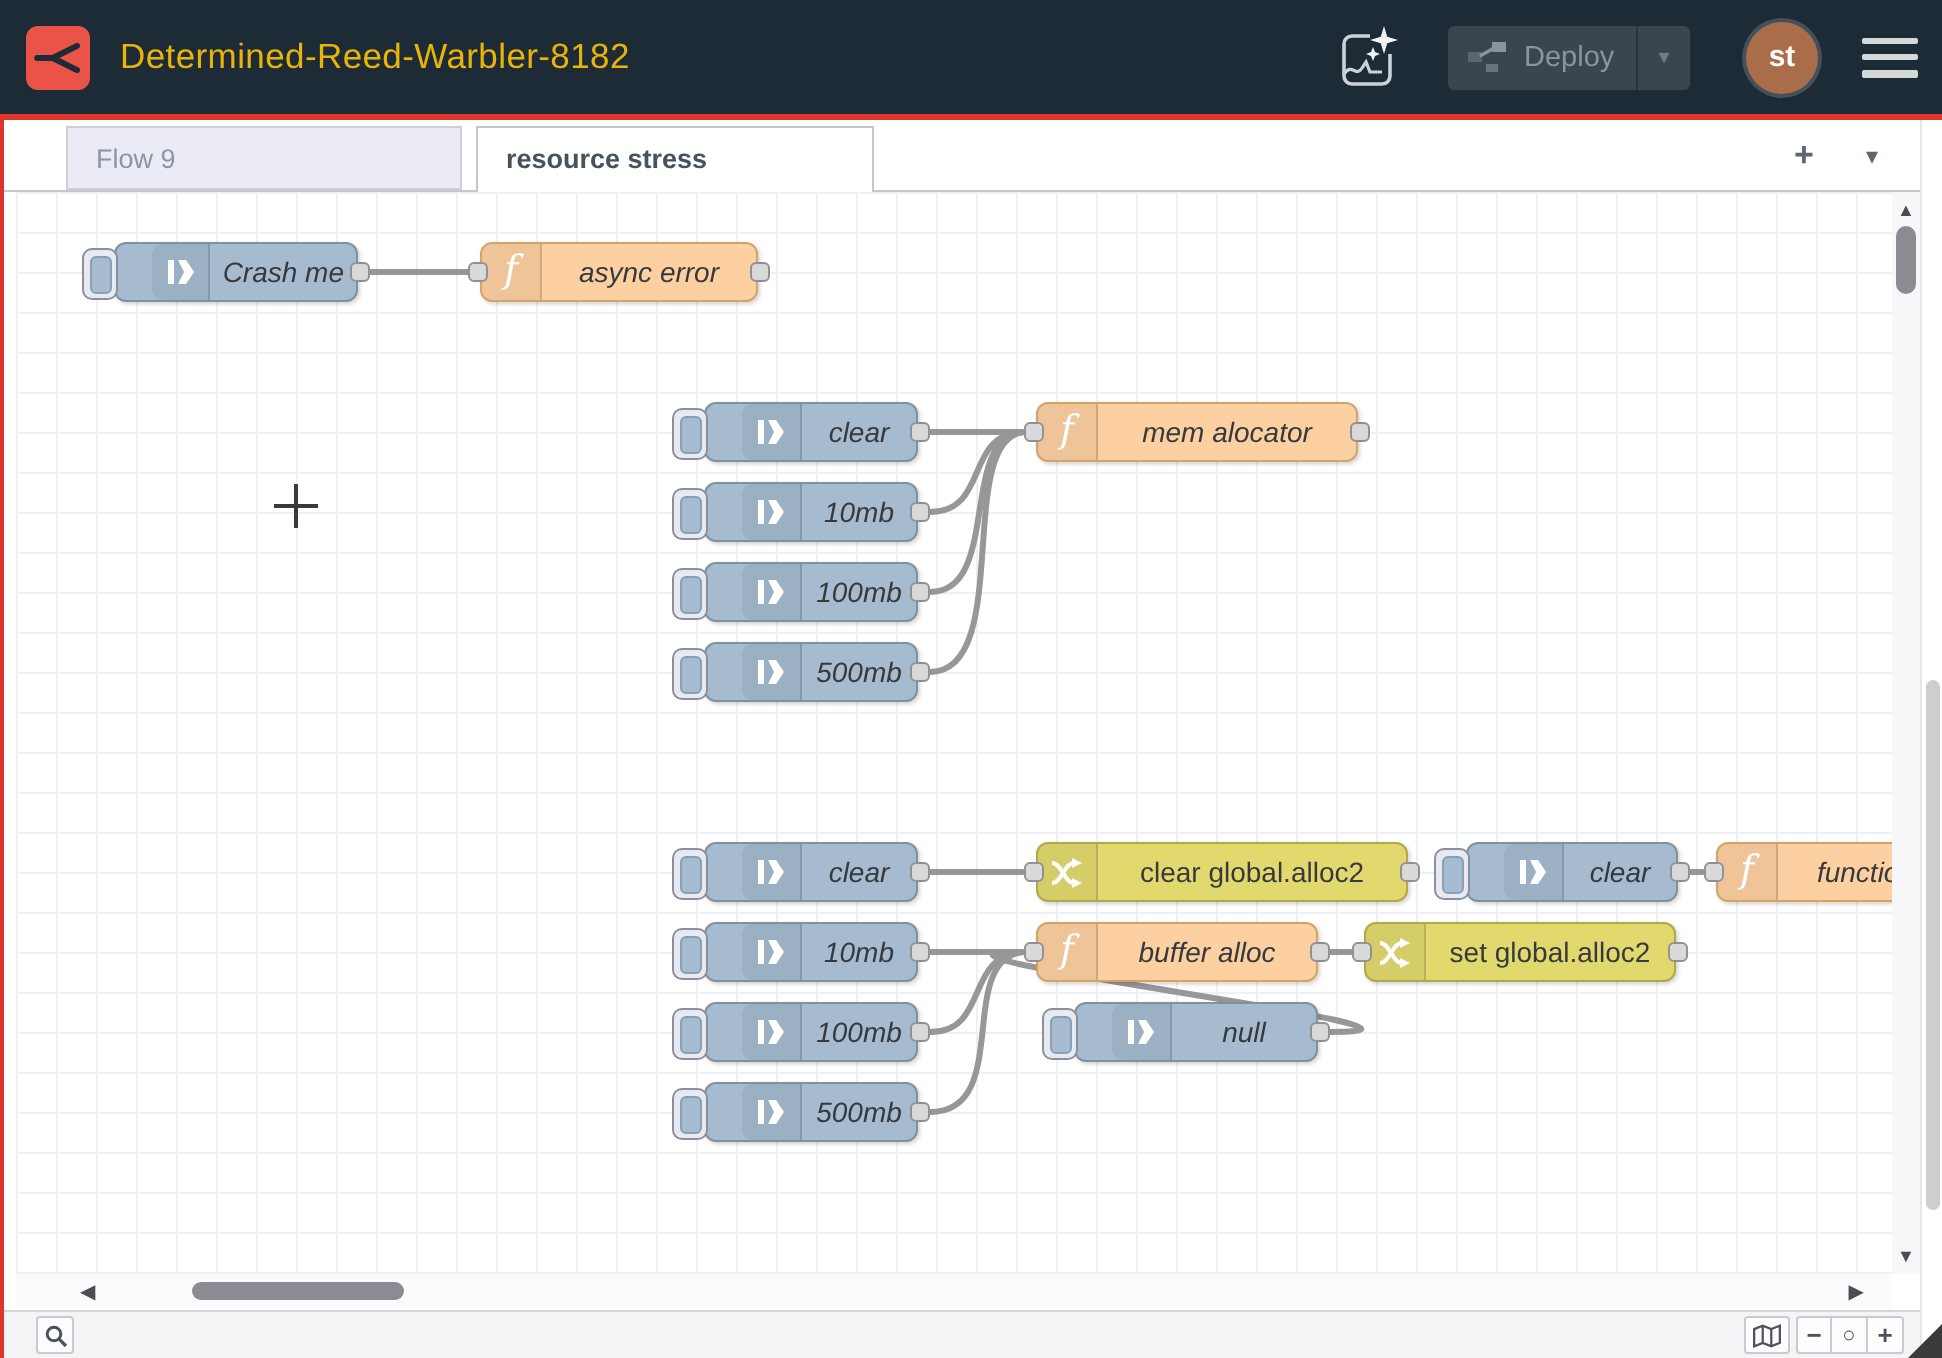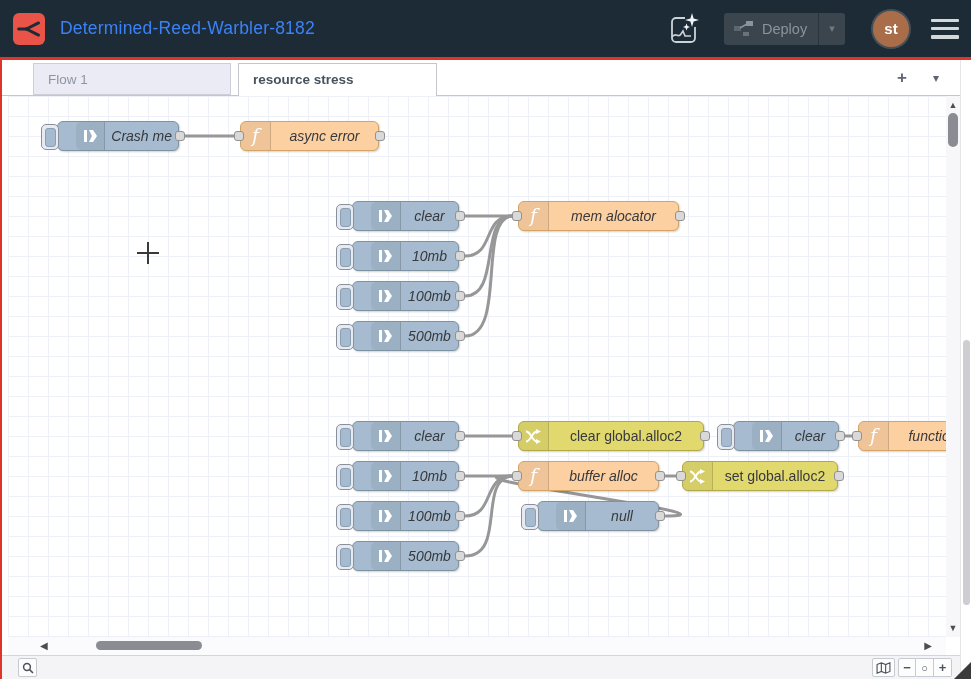--- a/index.html
+++ b/index.html
@@ -2,21 +2,21 @@
 <html><head>
 <meta charset="utf-8">
 <style>
   * { margin:0; padding:0; box-sizing:border-box; }
   html,body { width:971px; height:679px; overflow:hidden; font-family:"Liberation Sans", sans-serif; }
   .app { position:relative; width:971px; height:679px; background:#fff; }
 
   
   .header { position:absolute; left:0; top:0; width:971px; height:57px; background:#1d2b36; display:flex; align-items:center; }
   .logo { position:absolute; left:13px; top:13px; width:32px; height:32px; background:#ea5348; border-radius:6px; display:flex; align-items:center; justify-content:center; }
-  .app-title { position:absolute; left:60px; top:0; height:57px; line-height:57px; color:#3b82f6; font-size:17.5px; letter-spacing:.2px; }
+  .app-title { position:absolute; left:60px; top:0; height:57px; line-height:57px; color:#eab308; font-size:17.5px; letter-spacing:.2px; }
   .hdr-right { position:absolute; right:12px; top:0; height:57px; display:flex; align-items:center; gap:0; }
   .ai-btn { width:40px; height:40px; display:flex; align-items:center; justify-content:center; margin-right:20px; }
   .deploy-btn { width:121px; height:32px; background:#3a454e; border-radius:3px; display:flex; align-items:center; color:#8b949b; font-size:14.5px; margin-right:28px; }
   .deploy-btn .dicon { margin:0 8px 0 10px; display:flex; }
   .deploy-btn .dlabel { flex:1; }
   .deploy-btn .dsep { width:1px; height:32px; background:#2b343c; }
   .deploy-btn .dcaret { width:26px; text-align:center; color:#6f7a83; font-size:11px; }
   .avatar { width:36px; height:36px; border-radius:50%; background:#aa6d49; color:#fff; font-size:15px; font-weight:bold; display:flex; align-items:center; justify-content:center; margin-right:22px; box-shadow:0 0 0 2px rgba(255,255,255,.18); }
   .menu-btn { width:28px; height:24px; display:flex; flex-direction:column; justify-content:space-between; padding:2px 0; }
   .menu-btn span { display:block; height:3.5px; background:#d3d8db; border-radius:1px; }
@@ -125,21 +125,21 @@
           <span></span>
           <span></span>
           <span></span>
         </div>
     </div>
   </div>
   <div class="redline"></div>
   <div class="left-edge"></div>
 
   <div class="tabbar">
-    <div class="tab inactive">Flow 1</div>
+    <div class="tab inactive">Flow 9</div>
     <div class="tab active">resource stress</div>
     <div class="tab-plus">+</div>
     <div class="tab-caret">▾</div>
   </div>
 
   <div class="canvas">
     <svg class="wires" width="938" height="541" viewBox="0 0 938 541">
       <g fill="none" stroke="#979797" stroke-width="3" stroke-linecap="round">
         <path d="M177 40 C194 40 209 40 226 40"></path>
         <path d="M457 120 C473 120 488 120 504 120"></path>

